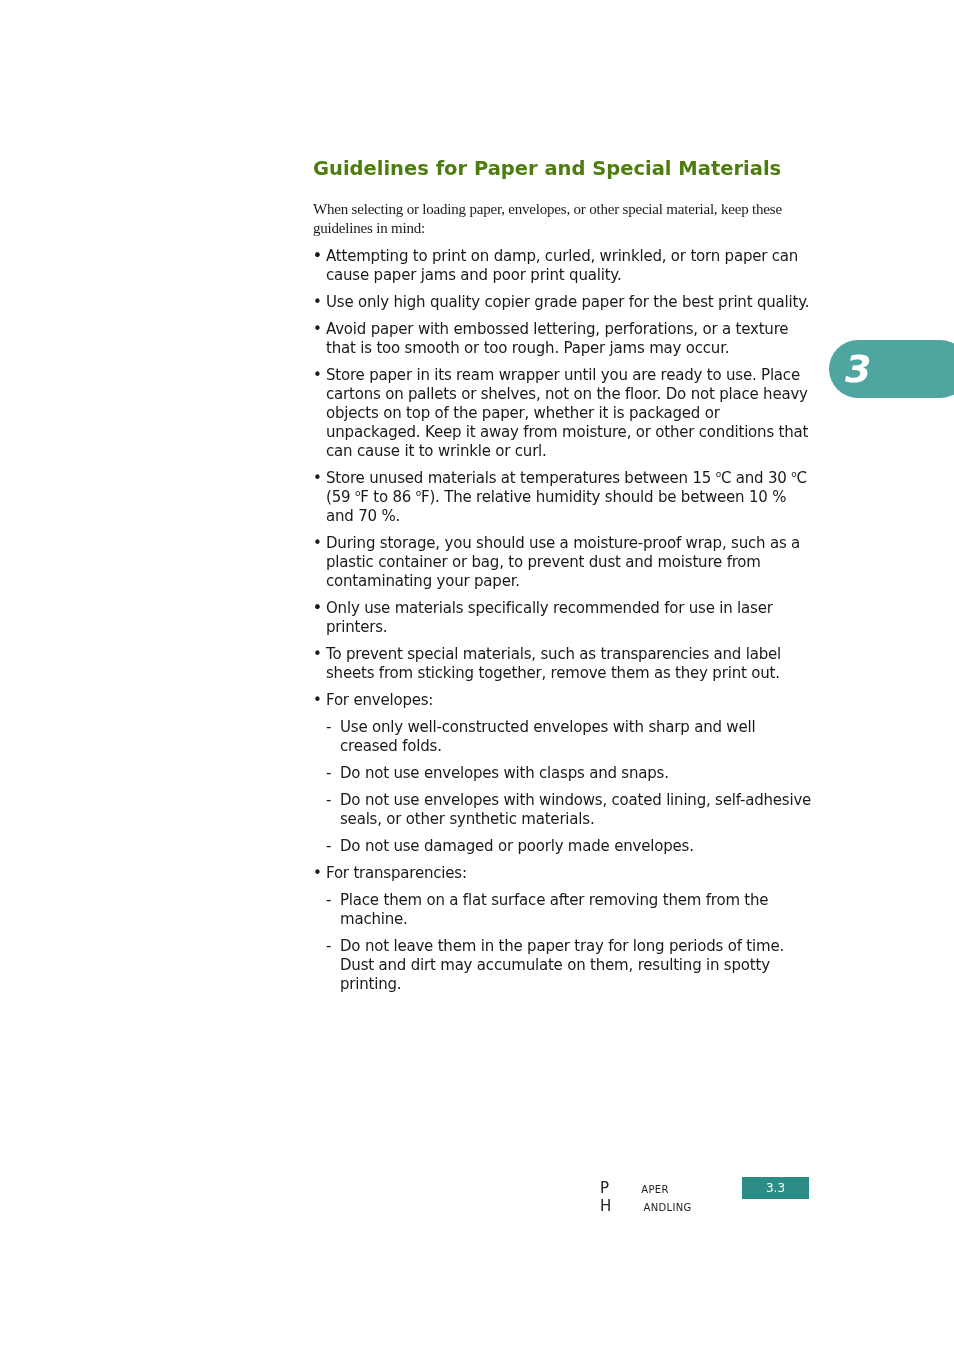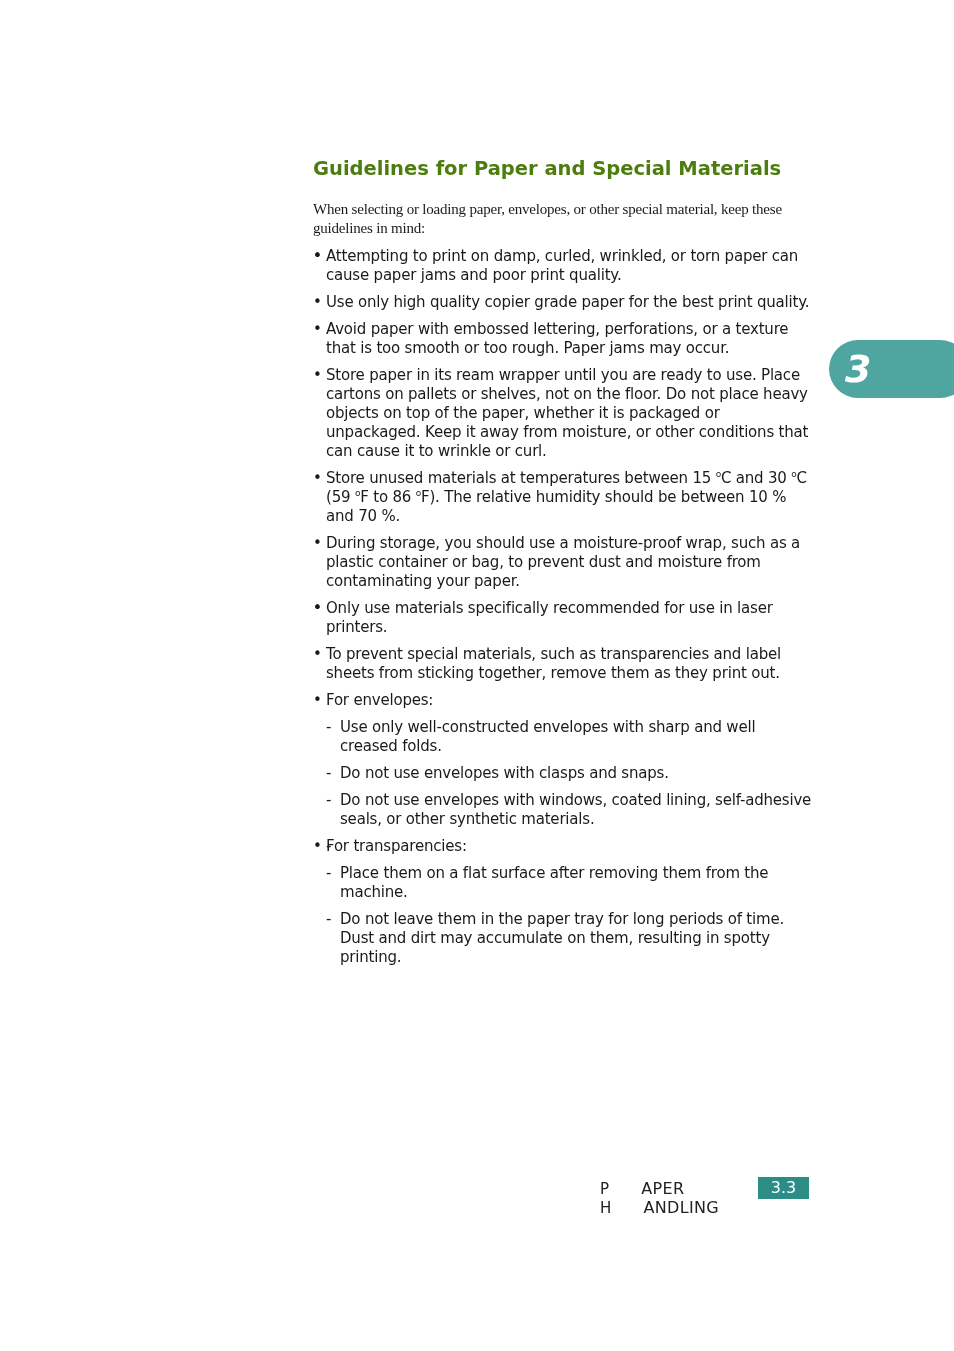--- a/index.html
+++ b/index.html
@@ -15,23 +15,23 @@
   ul.sub > li { position:relative; padding-left:14px; margin-bottom:8px; }
   ul.sub > li > .dash { position:absolute; left:0; top:0; }
   sup { font-size:9px; vertical-align:6px; line-height:0; }
   .chapter-tab { position:absolute; left:829px; top:340px; width:140px; height:58px;
                  background:#4fa5a0; border-radius:29px; }
   .chapter-num { position:absolute; left:16px; top:4px; color:#fff; font-size:38px;
                  font-weight:bold; font-style:italic; line-height:50px; }
   .footer { position:absolute; top:1177px; left:600px; width:210px; height:23px; }
   .footer-label { position:absolute; right:57px; top:2px; font-size:14px; color:#222; letter-spacing:0.3px; }
   .footer-label .big { font-size:15px; }
-  .footer-label .small { font-size:16px;margin-left:32px; }
-  .page-num { position:absolute; right:1px; top:0; width:51px; height:22px; background:#2c8d86;
-              color:#fff; font-size:16px; text-align:center; line-height:22px; }
+  .footer-label .small { font-size:10px;margin-left:32px; }
+  .page-num { position:absolute; right:1px; top:0; width:67px; height:22px; background:#2c8d86;
+              color:#fff; font-size:12px; text-align:center; line-height:22px; }
 </style>
 </head>
 <body>
 
 <div class="chapter-tab">
   <span class="chapter-num">3</span>
 </div>
 
 <div class="content">
   <h1>Guidelines for Paper and Special Materials</h1>
@@ -46,21 +46,21 @@
     <li><span class="dot">•</span><span><span>Store unused materials at temperatures between 15 </span><sup>o</sup><span>C and 30 </span><sup>o</sup><span>C (59 </span><sup>o</sup><span>F to 86 </span><sup>o</sup><span>F). The relative humidity should be between 10 % and 70 %.</span></span></li>
     <li><span class="dot">•</span><span>During storage, you should use a moisture-proof wrap, such as a plastic container or bag, to prevent dust and moisture from contaminating your paper.</span></li>
     <li><span class="dot">•</span></li>
     <li><span class="dot">•</span><span>Only use materials specifically recommended for use in laser printers.</span></li>
     <li><span class="dot">•</span><span>To prevent special materials, such as transparencies and label sheets from sticking together, remove them as they print out.</span></li>
     <li><span class="dot">•</span><span>For envelopes:</span>
       <ul class="sub">
         <li><span class="dash">-</span><span>Use only well-constructed envelopes with sharp and well creased folds.</span></li>
         <li><span class="dash">-</span><span>Do not use envelopes with clasps and snaps.</span></li>
         <li><span class="dash">-</span><span>Do not use envelopes with windows, coated lining, self-adhesive seals, or other synthetic materials.</span></li>
-        <li style="margin-bottom:0"><span class="dash">-</span></li>
+        <li style="margin-bottom:0"><span class="dash">-</span><span>Do not use damaged or poorly made envelopes.</span></li>
       </ul>
     </li>
     <li><span class="dot">•</span><span>For transparencies:</span>
       <ul class="sub">
         <li><span class="dash">-</span><span>Place them on a flat surface after removing them from the machine.</span></li>
         <li><span class="dash">-</span><span>Do not leave them in the paper tray for long periods of time. Dust and dirt may accumulate on them, resulting in spotty printing.</span></li>
       </ul>
     </li>
   </ul>
 </div>

